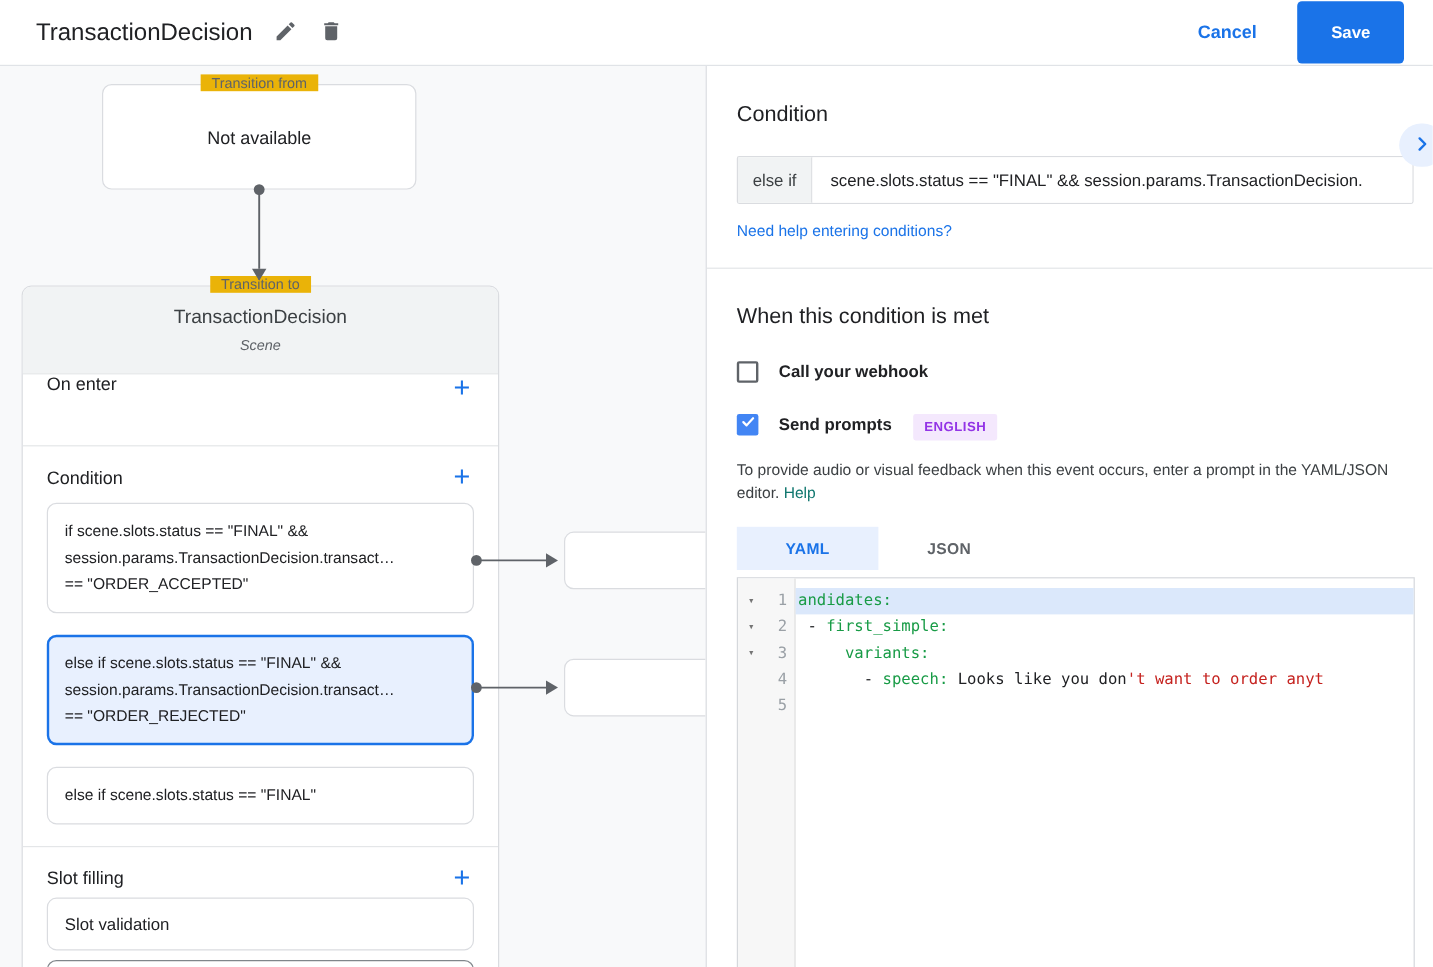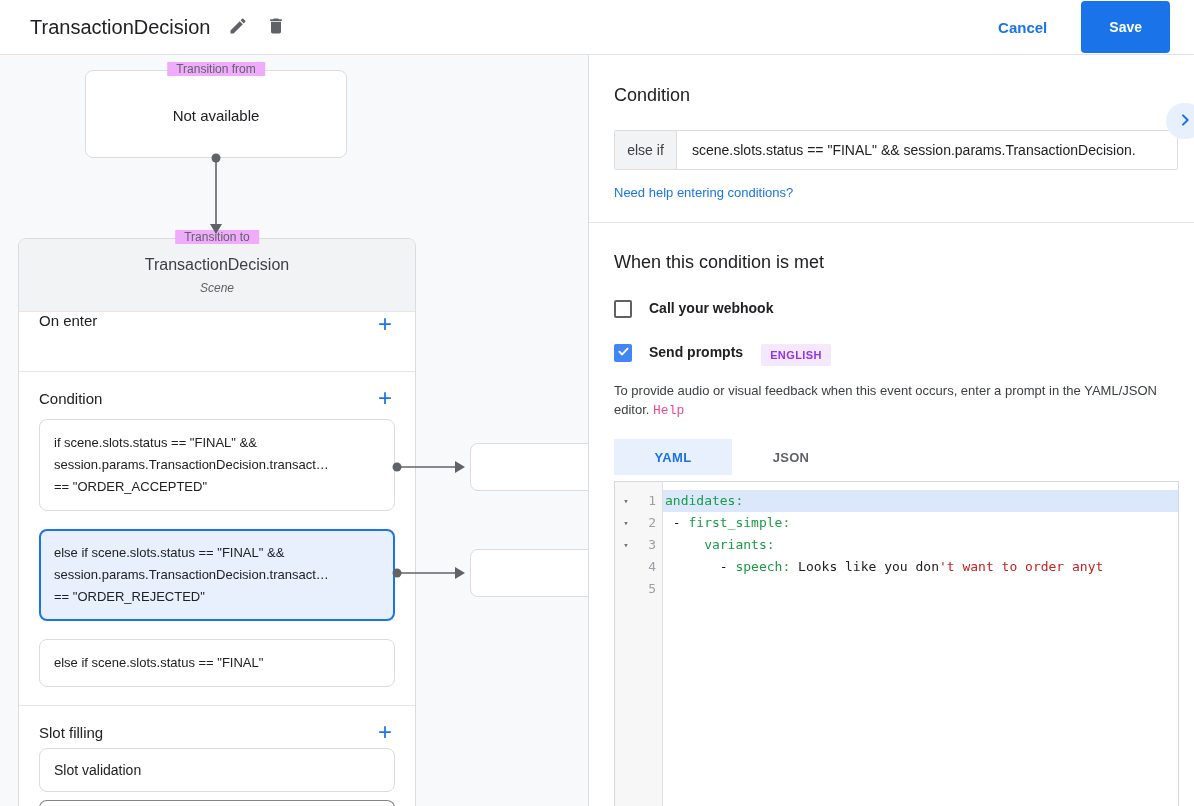--- a/index.html
+++ b/index.html
@@ -17,21 +17,21 @@
   .cancel-btn { border:none; background:none; color:#1a73e8; font-size:15px; font-weight:600;
     cursor:pointer; margin-right:34px; font-family:"Liberation Sans",sans-serif; }
   .save-btn { border:none; background:#1a73e8; color:#fff; font-size:14px; font-weight:600;
     padding:18px 28px; border-radius:4px; cursor:pointer; font-family:"Liberation Sans",sans-serif; }
 
   
   .canvas { position:absolute; top:55px; left:0; width:588px; height:751px;
     background:#f8f9fa; overflow:hidden; }
   .node-box { position:absolute; background:#fff; border:1px solid #dadce0; border-radius:8px; }
   .legend { position:absolute; top:-9px; left:50%; transform:translateX(-50%);
-    background:#f0abfc; padding:0 9px; font-size:12px; color:#5f6368; white-space:nowrap; }
+    background:#eab308; padding:0 9px; font-size:12px; color:#5f6368; white-space:nowrap; }
   .from-box { left:85px; top:15px; width:262px; height:88px; }
   .from-text { position:absolute; left:0; right:0; top:36px; text-align:center;
     font-size:15px; color:#202124; }
 
   .scene-card { position:absolute; left:18px; top:183px; width:398px; height:640px;
     background:#fff; border:1px solid #dadce0; border-radius:8px; }
   .scene-header { background:#f1f3f4; border-radius:7px 7px 0 0; height:72px;
     display:flex; flex-direction:column; align-items:center; justify-content:center; gap:7px; }
   .scene-title { font-size:16px; color:#3c4043; }
   .scene-sub { font-size:12px; color:#5f6368;font-style:italic; }
@@ -81,21 +81,21 @@
   .check-row { display:flex; align-items:flex-start; margin-top:27px; }
   .checkbox { width:18px; height:18px; border:2px solid #5f6368; border-radius:2px;
     cursor:pointer; flex:none; }
   .checkbox.checked { border:none; background:#4285f4; display:flex; align-items:center;
     justify-content:center; }
   .check-label { margin-left:17px; font-size:14px; font-weight:700; color:#202124; }
   .badge { margin-left:18px; background:#f4e8fd; color:#9334e6; font-size:11px;
     font-weight:700; letter-spacing:.4px; padding:5px 9px; border-radius:2px; }
   .row-send { margin-top:26px; }
   .feedback { margin-top:15px; font-size:13px; line-height:19px; color:#3c4043; max-width:565px; }
-  .feedback a { color:#ec4899; text-decoration:none; cursor:pointer;font-family:Liberation Mono, monospace; }
+  .feedback a { color:#0f766e; text-decoration:none; cursor:pointer; }
 
   .tabs { margin-top:19px; display:flex; }
   .tab { width:118px; height:36px; display:flex; align-items:center; justify-content:center;
     font-size:13px; font-weight:700; color:#5f6368; cursor:pointer; letter-spacing:.3px; }
   .tab.active { background:#e8f0fe; color:#1a73e8; }
 
   .editor { margin-top:6px; width:565px; height:340px; border:1px solid #d5d8dc;
     position:relative; background:#fff; font-family:"DejaVu Sans Mono",monospace;
     font-size:13px; cursor:text; }
   .gutter-bg { position:absolute; left:0; top:0; bottom:0; width:48px; background:#f7f7f7;

